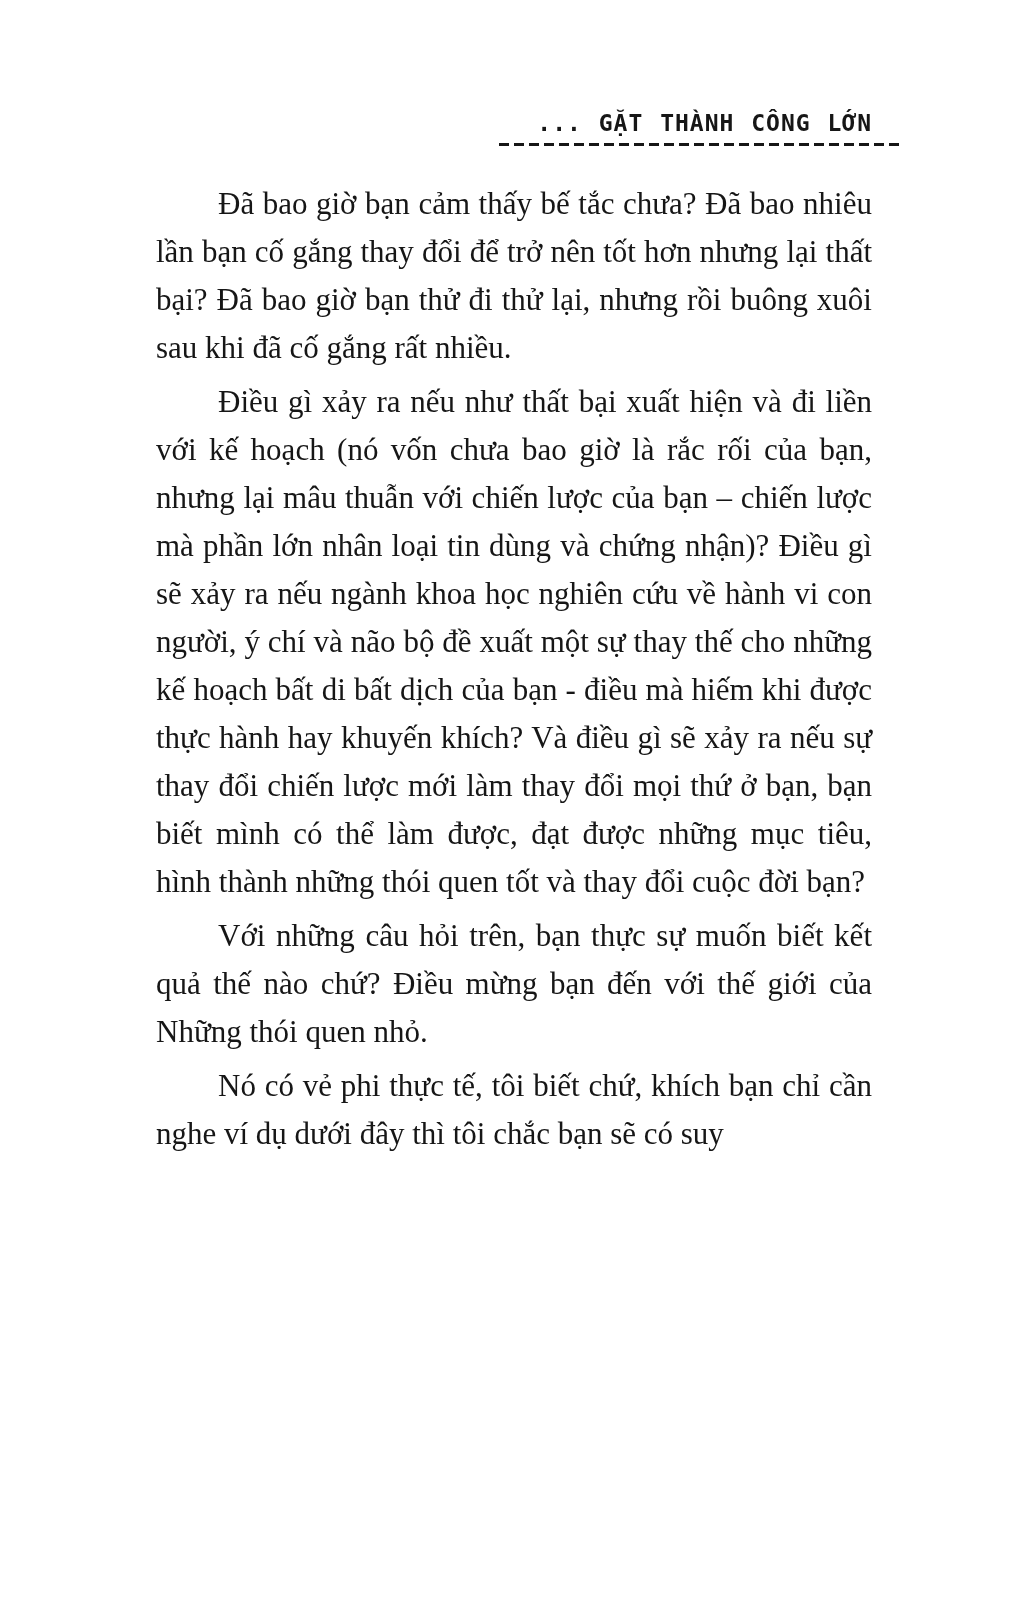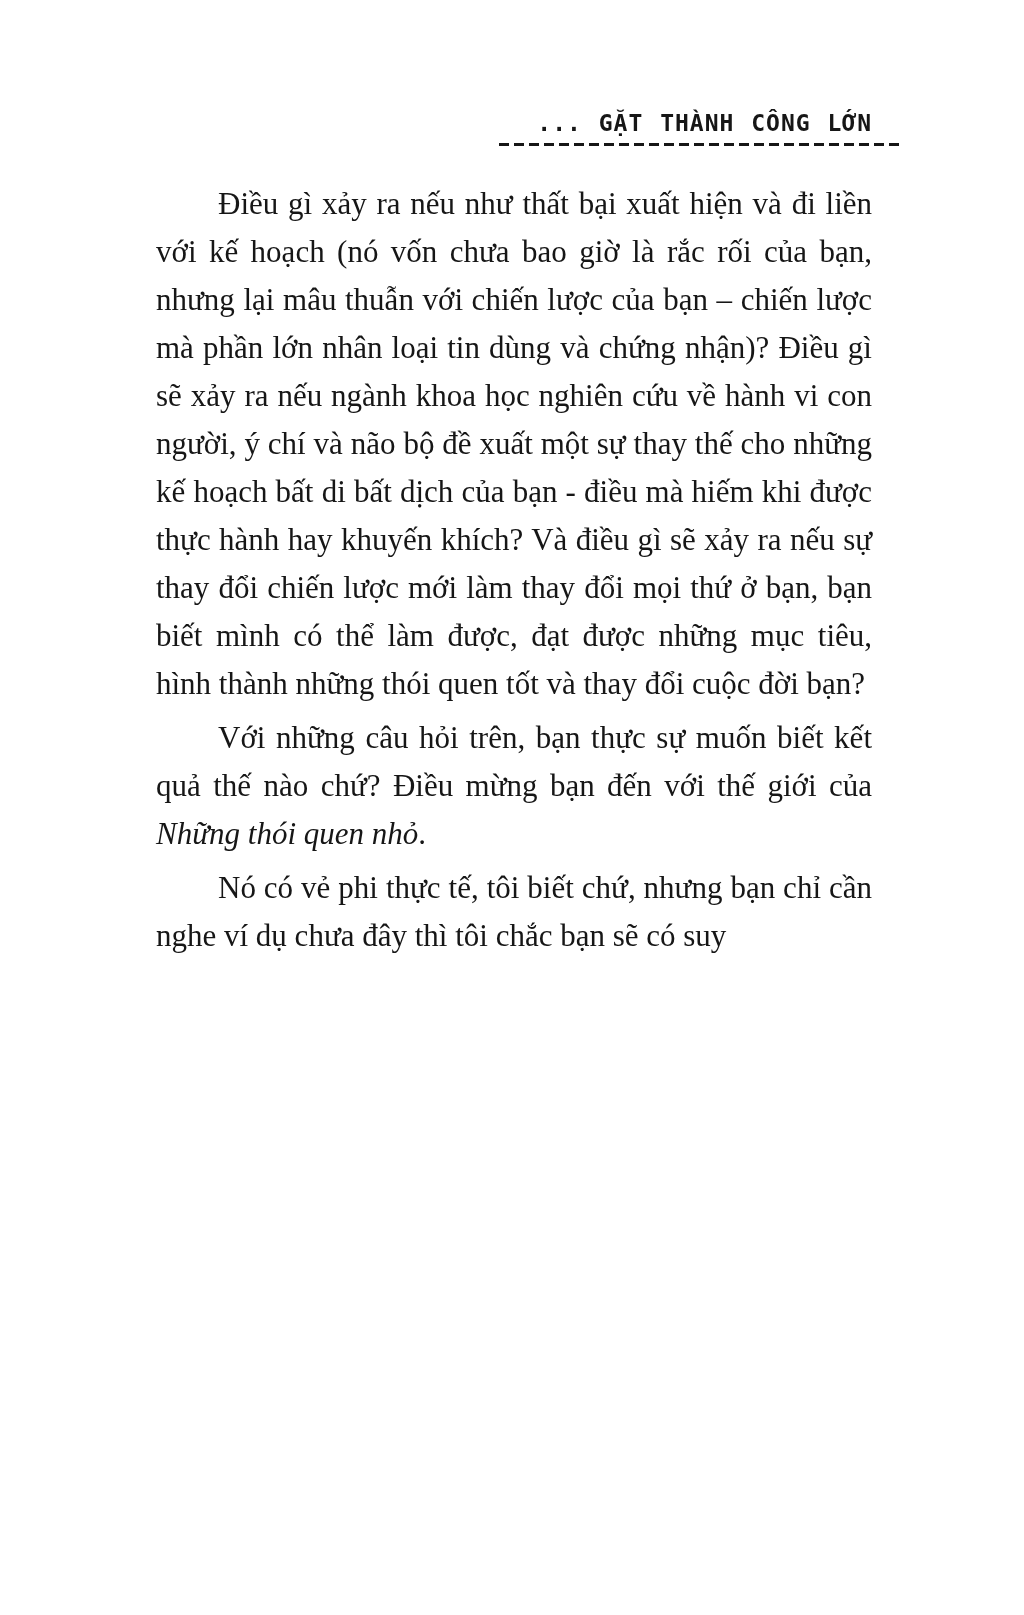--- a/index.html
+++ b/index.html
@@ -50,21 +50,20 @@
     font-size: 31px;
     line-height: 48px;
     text-align: justify;
     color: #161616;
   }
   .page-body p {
     margin: 0 0 6px 0;
     text-indent: 62px;
   }
   .page-body .seg-italic {
-    font-style: italic;
   }
   
   .page-footer {
     position: absolute;
     top: 1463px;
     right: 157px;
     display: flex;
     align-items: center;
   }
   .page-number {
@@ -86,23 +85,24 @@
 <body>
 
 <div class="page">
 
   <div class="running-header">
     <div class="running-header-title">... GẶT THÀNH CÔNG LỚN</div>
     <div class="header-rule"></div>
   </div>
 
   <div class="page-body" id="body-container">
+      <p><span class="seg-normal">Đã bao giờ bạn cảm thấy bế tắc chưa? Đã bao nhiêu lần bạn cố gắng thay đổi để trở nên tốt hơn nhưng lại thất bại? Đã bao giờ bạn thử đi thử lại, nhưng rồi buông xuôi sau khi đã cố gắng rất nhiều.</span></p>
       <p><span class="seg-normal">Điều gì xảy ra nếu như thất bại xuất hiện và đi liền với kế hoạch (nó vốn chưa bao giờ là rắc rối của bạn, nhưng lại mâu thuẫn với chiến lược của bạn – chiến lược mà phần lớn nhân loại tin dùng và chứng nhận)? Điều gì sẽ xảy ra nếu ngành khoa học nghiên cứu về hành vi con người, ý chí và não bộ đề xuất một sự thay thế cho những kế hoạch bất di bất dịch của bạn - điều mà hiếm khi được thực hành hay khuyến khích? Và điều gì sẽ xảy ra nếu sự thay đổi chiến lược mới làm thay đổi mọi thứ ở bạn, bạn biết mình có thể làm được, đạt được những mục tiêu, hình thành những thói quen tốt và thay đổi cuộc đời bạn?</span></p>
       <p><span class="seg-normal">Với những câu hỏi trên, bạn thực sự muốn biết kết quả thế nào chứ? Điều mừng bạn đến với thế giới của </span><span class="seg-italic">Những thói quen nhỏ</span><span class="seg-normal">.</span></p>
-      <p><span class="seg-normal">Nó có vẻ phi thực tế, tôi biết chứ, nhưng bạn chỉ cần nghe ví dụ chưa đây thì tôi chắc bạn sẽ có suy</span></p>
+      <p><span class="seg-normal">Nó có vẻ phi thực tế, tôi biết chứ, khích bạn chỉ cần nghe ví dụ dưới đây thì tôi chắc bạn sẽ có suy</span></p>
     </div>
 
   <div class="page-footer">
     <span class="page-number">11</span>
     <span class="nav-triangle"></span>
   </div>
 
 </div>
 
 </body></html>

